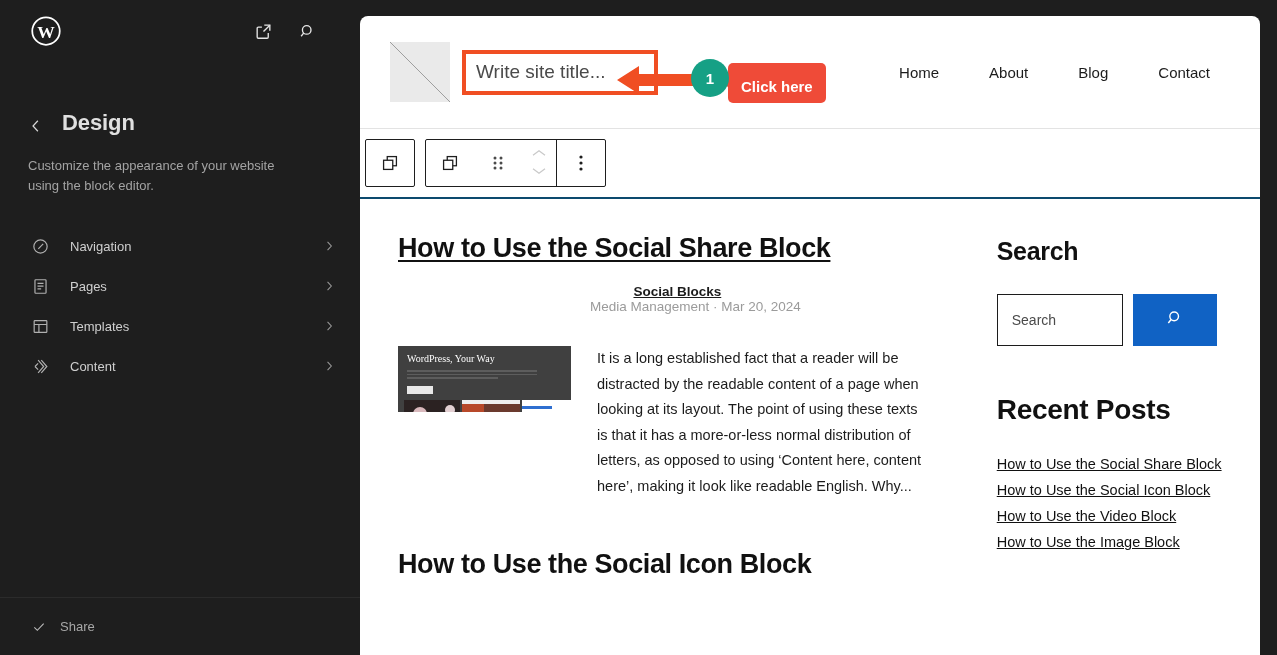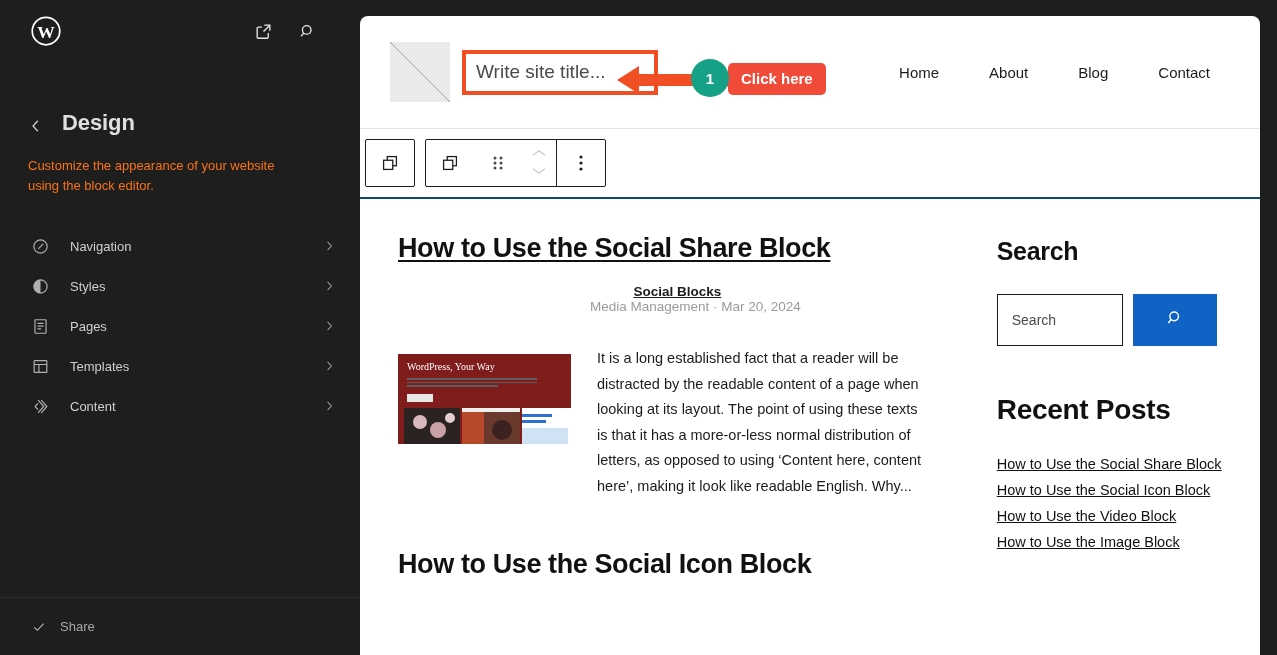--- a/index.html
+++ b/index.html
@@ -43,21 +43,21 @@
     width: 24px; height: 24px; margin-top: 4px; margin-left: -4px;
     display: flex; align-items: center; justify-content: center;
     cursor: pointer; flex: 0 0 24px;
   }
   .design-title {
     font-size: 22px; font-weight: bold; color: #e0e0e0;
     margin-left: 14px; letter-spacing: -0.1px;
   }
   .sb-desc {
     padding: 18px 32px 0 28px;
-    font-size: 13px; line-height: 20px; color: #f97316;
+    font-size: 13px; line-height: 20px; color: #a3a3a3;
     max-width: 330px;
   }
   .sb-nav { margin-top: 30px; }
   .nav-item {
     height: 40px;
     display: flex; align-items: center;
     padding: 0 22px 0 28px;
     cursor: pointer;
     color: #b8b8b8;
   }
@@ -128,21 +128,21 @@
     width: 38px; height: 38px; border-radius: 50%;
     background: #16a085;
     display: flex; align-items: center; justify-content: center;
     color: #fff; font-size: 15px; font-weight: bold;
     z-index: 22;
   }
   .anno-callout {
     left: 368px; top: 47px;
     background: #ef4b38; color: #ffffff;
     font-size: 15px; font-weight: bold;
-    padding: 7px 13px 8px 13px;
+    padding: 15px 13px 8px 13px;
     border-radius: 5px;
     z-index: 21;
   }
   .anno-callout::before {
     content: ""; position: absolute;
     left: -8px; top: 9px;
     width: 0; height: 0;
     border-top: 8px solid transparent;
     border-bottom: 8px solid transparent;
     border-right: 9px solid #ef4b38;
@@ -180,22 +180,22 @@
   .post-title {
     font-size: 27px; font-weight: bold; color: #111;
     text-decoration: underline; text-underline-offset: 3px;
     letter-spacing: -0.4px; cursor: pointer;
   }
   .post-meta { margin-top: 20px; display: flex; align-items: center; font-size: 13.5px; flex-direction: column; }
   .cat-link { color: #1b1b1b; font-weight: bold; text-decoration: underline; cursor: pointer; }
   .meta-rest { color: #9b9b9b; margin-left: 36px; }
   .post-body { margin-top: 32px; display: flex; gap: 26px; }
   .thumb {
-    width: 173px; height: 90px; flex: 0 0 173px;
-    background: #7f1d1d; position: relative; overflow: hidden; margin-top: 8px;
+    width: 173px; height: 66px; flex: 0 0 173px;
+    background: #404040; position: relative; overflow: hidden;
   }
   .thumb-title {
     position: absolute; left: 9px; top: 7px;
     color: #fff; font-family: "Liberation Serif", serif; font-size: 10px;
   }
   .thumb-lines { position: absolute; left: 9px; top: 24px; width: 130px; }
   .thumb-lines div { height: 1.5px; background: #5d5d5d; margin-bottom: 2px; }
   .thumb-btn { position: absolute; left: 9px; top: 40px; width: 26px; height: 8px; background: #e8e8e8; }
   .thumb-row { position: absolute; left: 6px; top: 54px; display: flex; gap: 3px; }
   .excerpt {
@@ -283,34 +283,20 @@
           </svg>
         </span>
         <span class="nav-label">Navigation</span>
         <span class="nav-arrow">
           <svg width="14" height="14" viewBox="0 0 24 24" fill="none" stroke="#9a9a9a" stroke-width="1.8">
               <path d="M9.5 5l6.5 7-6.5 7"></path>
             </svg>
         </span>
       </div>
 
-      <div class="nav-item">
-        <span class="nav-ico">
-          <svg width="19" height="19" viewBox="0 0 24 24">
-            <circle cx="12" cy="12" r="8.4" fill="none" stroke="#b0b0b0" stroke-width="1.5"></circle>
-            <path d="M12 3.6a8.4 8.4 0 0 0 0 16.8z" fill="#b0b0b0"></path>
-          </svg>
-        </span>
-        <span class="nav-label">Styles</span>
-        <span class="nav-arrow">
-          <svg width="14" height="14" viewBox="0 0 24 24" fill="none" stroke="#9a9a9a" stroke-width="1.8">
-              <path d="M9.5 5l6.5 7-6.5 7"></path>
-            </svg>
-        </span>
-      </div>
 
       <div class="nav-item">
         <span class="nav-ico">
           <svg width="19" height="19" viewBox="0 0 24 24" fill="none" stroke="#b0b0b0" stroke-width="1.5">
             <rect x="5" y="3.5" width="14" height="17" rx="1"></rect>
             <path d="M8.2 8h7.6M8.2 11.5h7.6M8.2 15h4.6"></path>
           </svg>
         </span>
         <span class="nav-label">Pages</span>
         <span class="nav-arrow">

